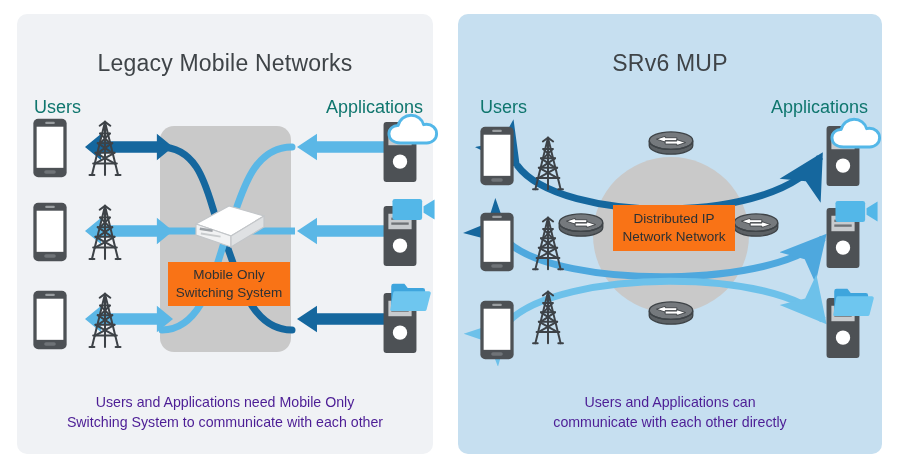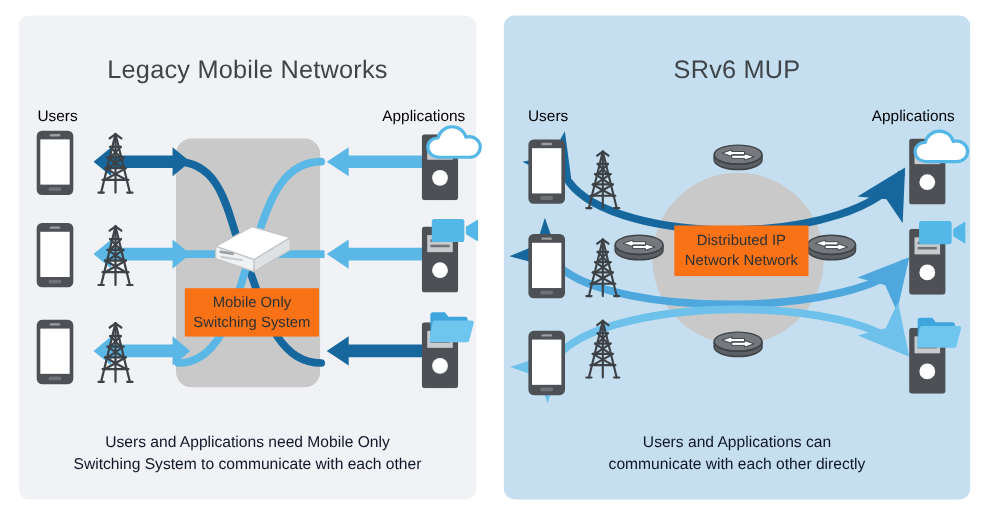--- a/index.html
+++ b/index.html
@@ -6,24 +6,24 @@
   body{width:900px;height:473px;font-family:"Liberation Sans","DejaVu Sans",sans-serif;overflow:hidden;}
   #root{position:relative;width:900px;height:473px;background:#ffffff;border-radius:12px;}
 
   .panel{position:absolute;top:14px;height:440px;border-radius:10px;}
   #panel-left{left:17px;width:416px;background:#f0f2f5;}
   #panel-right{left:458px;width:424px;background:#c6dff0;}
 
   .panel-title{position:absolute;top:36px;left:0;width:100%;text-align:center;
     font-size:23px;color:#3f4448;letter-spacing:.2px;}
 
-  .col-label{position:absolute;font-size:14px;color:#000000;}
+  .col-label{position:absolute;font-size:18px;color:#0f766e;}
 
   .caption{position:absolute;left:0;width:100%;text-align:center;
-    font-size:14.2px;line-height:20px;color:#0f172a;}
+    font-size:14.2px;line-height:20px;color:#4c1d95;}
 
   svg.layer{position:absolute;left:0;top:0;width:900px;height:473px;pointer-events:none;}
 
   .box-label{position:absolute;background:#f97316;color:#2d3134;text-align:center;
     font-size:13.5px;line-height:18px;}
   #mss-label{left:168px;top:262px;width:118px;padding:4px 2px;}
   #dip-label{left:613px;top:205px;width:118px;padding:5px 2px;}
 </style>
 </head>
 <body>

